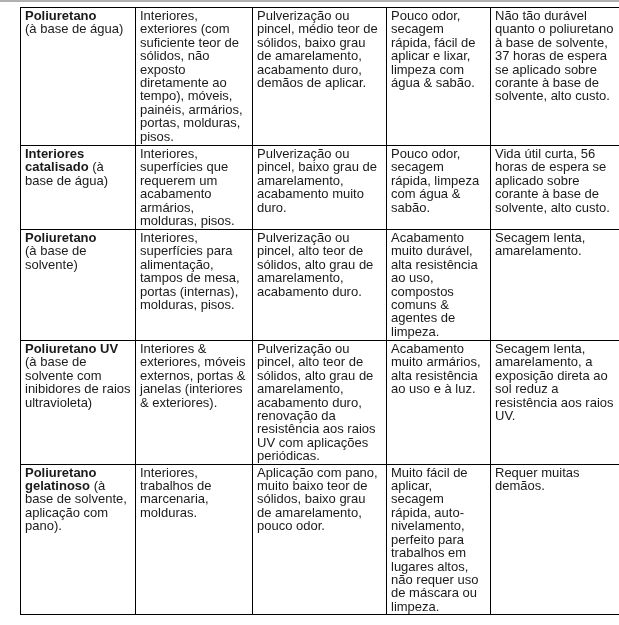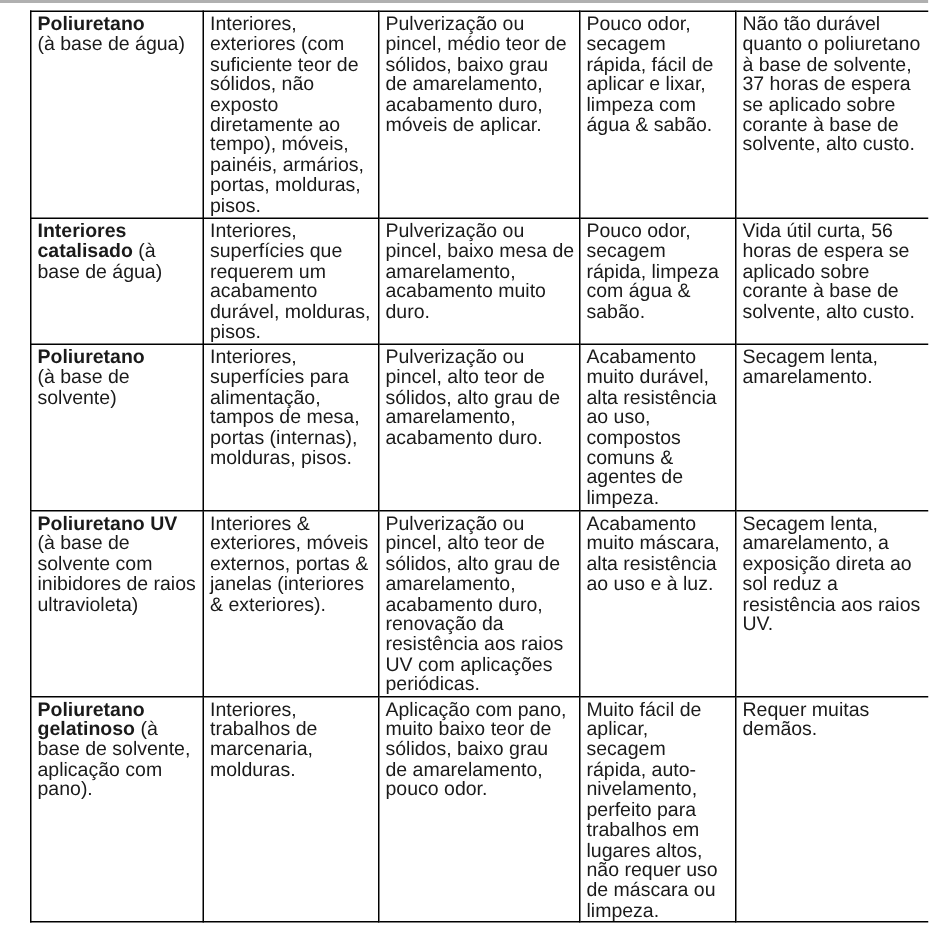--- a/index.html
+++ b/index.html
@@ -63,44 +63,44 @@
         <col class="c2">
         <col class="c3">
         <col class="c4">
         <col class="c5">
     </colgroup>
     <tbody>
       <tr class="r1">
         <td><span class="bold">Poliuretano</span><span>
 (à base de água)</span></td>
         <td>Interiores, exteriores (com suficiente teor de sólidos, não exposto diretamente ao tempo), móveis, painéis, armários, portas, molduras, pisos.</td>
-        <td>Pulverização ou pincel, médio teor de sólidos, baixo grau de amarelamento, acabamento duro, móveis de aplicar.</td>
+        <td>Pulverização ou pincel, médio teor de sólidos, baixo grau de amarelamento, acabamento duro, demãos de aplicar.</td>
         <td>Pouco odor, secagem rápida, fácil de aplicar e lixar, limpeza com água &amp; sabão.</td>
         <td>Não tão durável quanto o poliuretano à base de solvente, 37 horas de espera se aplicado sobre corante à base de solvente, alto custo.</td>
       </tr>
       <tr class="r2">
         <td><span class="bold">Interiores catalisado</span><span> (à base de água)</span></td>
-        <td>Interiores, superfícies que requerem um acabamento durável, molduras, pisos.</td>
-        <td>Pulverização ou pincel, baixo mesa de amarelamento, acabamento muito duro.</td>
+        <td>Interiores, superfícies que requerem um acabamento armários, molduras, pisos.</td>
+        <td>Pulverização ou pincel, baixo grau de amarelamento, acabamento muito duro.</td>
         <td>Pouco odor, secagem rápida, limpeza com água &amp; sabão.</td>
         <td>Vida útil curta, 56 horas de espera se aplicado sobre corante à base de solvente, alto custo.</td>
       </tr>
       <tr class="r3">
         <td><span class="bold">Poliuretano</span><span>
 (à base de solvente)</span></td>
         <td>Interiores, superfícies para alimentação, tampos de mesa, portas (internas), molduras, pisos.</td>
         <td>Pulverização ou pincel, alto teor de sólidos, alto grau de amarelamento, acabamento duro.</td>
         <td>Acabamento muito durável, alta resistência ao uso, compostos comuns &amp; agentes de limpeza.</td>
         <td>Secagem lenta, amarelamento.</td>
       </tr>
       <tr class="r4">
         <td><span class="bold">Poliuretano UV</span><span> (à base de solvente com inibidores de raios ultravioleta)</span></td>
         <td>Interiores &amp; exteriores, móveis externos, portas &amp; janelas (interiores &amp; exteriores).</td>
         <td>Pulverização ou pincel, alto teor de sólidos, alto grau de amarelamento, acabamento duro, renovação da resistência aos raios UV com aplicações periódicas.</td>
-        <td>Acabamento muito máscara, alta resistência ao uso e à luz.</td>
+        <td>Acabamento muito armários, alta resistência ao uso e à luz.</td>
         <td>Secagem lenta, amarelamento, a exposição direta ao sol reduz a resistência aos raios UV.</td>
       </tr>
       <tr class="r5">
         <td><span class="bold">Poliuretano gelatinoso</span><span> (à base de solvente, aplicação com pano).</span></td>
         <td>Interiores, trabalhos de marcenaria, molduras.</td>
         <td>Aplicação com pano, muito baixo teor de sólidos, baixo grau de amarelamento, pouco odor.</td>
         <td>Muito fácil de aplicar, secagem rápida, auto-nivelamento, perfeito para trabalhos em lugares altos, não requer uso de máscara ou limpeza.</td>
         <td>Requer muitas demãos.</td>
       </tr>
     </tbody>

